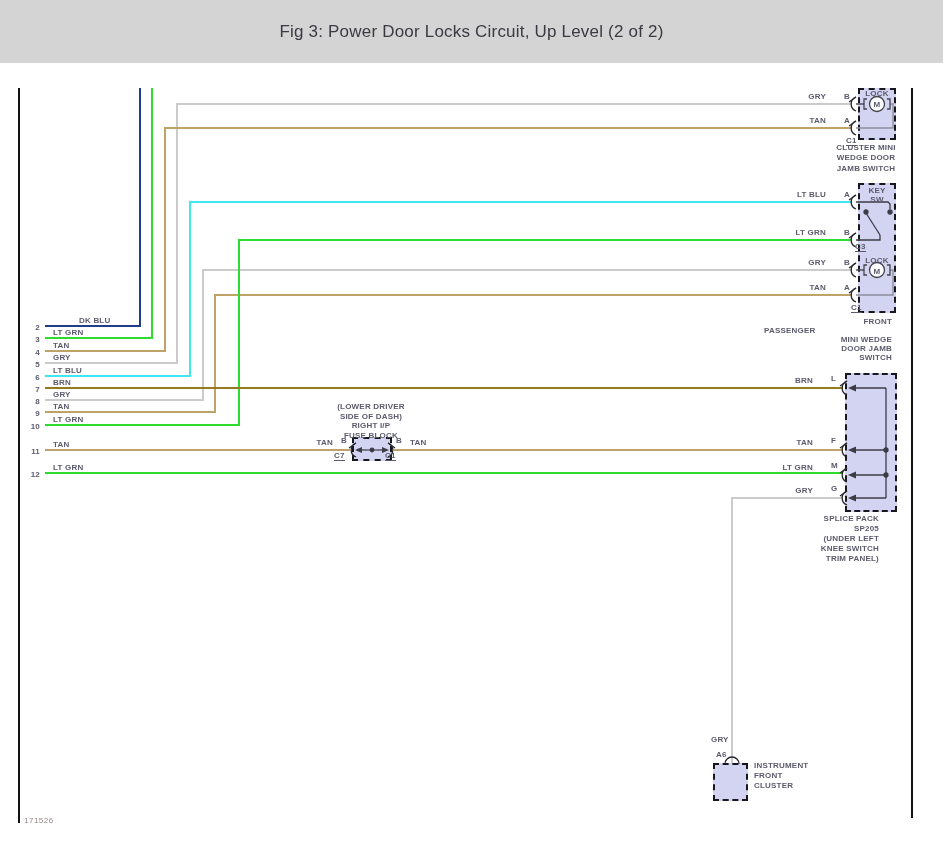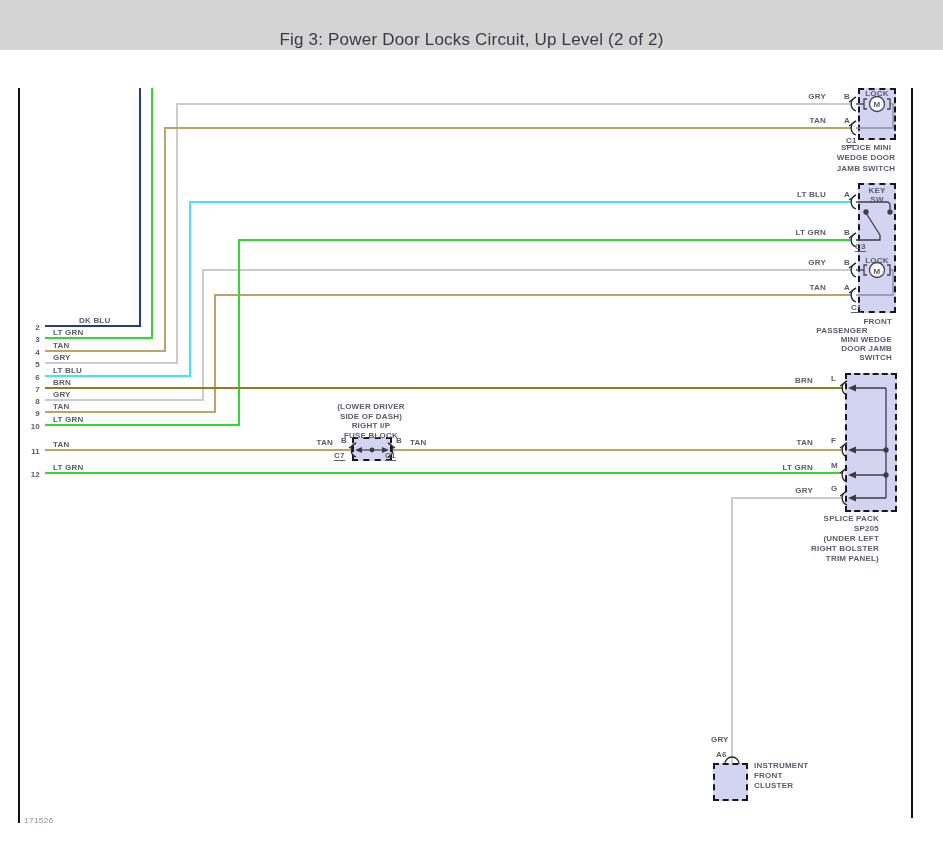--- a/index.html
+++ b/index.html
@@ -1,19 +1,19 @@
 <!DOCTYPE html>
 <html style="--titlebar-bg: #d4d4d4; --title-text: #3a3a42; --comp-fill: #d3d3f2; --comp-border: #17171d; --label-text: #5b5b6d;"><head>
 <meta charset="utf-8">
 <style>
   html,body{margin:0;padding:0;background:#ffffff;}
   body{width:943px;height:851px;position:relative;overflow:hidden;
        font-family:"Liberation Sans",sans-serif;}
-  .titlebar{position:absolute;left:0;top:0;width:943px;height:50px;
-       background:var(--titlebar-bg,#d4d4d4);display:flex;align-items:flex-end;justify-content:center;}
+  .titlebar{position:absolute;left:0;top:0;width:943px;height:63px;
+       background:var(--titlebar-bg,#d4d4d4);display:flex;align-items:center;justify-content:center;}
   .titlebar span{font-size:17px;color:var(--title-text,#3a3a42);letter-spacing:.2px;}
   #diagram{position:absolute;left:0;top:0;width:943px;height:851px;}
   .compbox{position:absolute;background:var(--comp-fill,#d3d3f2);
        border:2px dashed var(--comp-border,#17171d);box-sizing:border-box;}
   .lbl{position:absolute;font-size:8px;font-weight:bold;line-height:9px;
        color:var(--label-text,#5b5b6d);letter-spacing:.2px;white-space:nowrap;}
   .lbl.u{border-bottom:1px solid var(--label-text,#5b5b6d);padding-bottom:0px;}
   .lbl.doc{font-weight:normal;color:#958888;letter-spacing:.5px;}
   svg{position:absolute;left:0;top:0;}
 </style>
@@ -161,38 +161,38 @@
     <span class="lbl" style="left: 22px; top: 447px; width: 18px; text-align: right;">11</span>
     <span class="lbl" style="left: 53px; top: 440px;">TAN</span>
     <span class="lbl" style="left: 22px; top: 470px; width: 18px; text-align: right;">12</span>
     <span class="lbl" style="left: 53px; top: 463px;">LT GRN</span>
     <span class="lbl" style="left: 776px; top: 92px; width: 50px; text-align: right;">GRY</span>
     <span class="lbl" style="left: 844px; top: 92px;">B</span>
     <span class="lbl" style="left: 776px; top: 116px; width: 50px; text-align: right;">TAN</span>
     <span class="lbl" style="left: 844px; top: 116px;">A</span>
     <span class="lbl u" style="left: 846px; top: 136px;">C1</span>
     <span class="lbl" style="left: 858px; top: 89px; width: 38px; text-align: center;">LOCK</span>
-    <span class="lbl" style="left: 816px; top: 143px; width: 100px; text-align: center;">SPLICE MINI</span>
+    <span class="lbl" style="left: 816px; top: 143px; width: 100px; text-align: center;">CLUSTER MINI</span>
     <span class="lbl" style="left: 816px; top: 153px; width: 100px; text-align: center;">WEDGE DOOR</span>
     <span class="lbl" style="left: 816px; top: 164px; width: 100px; text-align: center;">JAMB SWITCH</span>
     <span class="lbl" style="left: 858px; top: 186px; width: 38px; text-align: center;">KEY</span>
     <span class="lbl" style="left: 858px; top: 195px; width: 38px; text-align: center;">SW</span>
     <span class="lbl" style="left: 776px; top: 190px; width: 50px; text-align: right;">LT BLU</span>
     <span class="lbl" style="left: 844px; top: 190px;">A</span>
     <span class="lbl" style="left: 776px; top: 228px; width: 50px; text-align: right;">LT GRN</span>
     <span class="lbl" style="left: 844px; top: 228px;">B</span>
     <span class="lbl u" style="left: 855px; top: 242px;">C3</span>
     <span class="lbl" style="left: 858px; top: 256px; width: 38px; text-align: center;">LOCK</span>
     <span class="lbl" style="left: 776px; top: 258px; width: 50px; text-align: right;">GRY</span>
     <span class="lbl" style="left: 844px; top: 258px;">B</span>
     <span class="lbl" style="left: 776px; top: 283px; width: 50px; text-align: right;">TAN</span>
     <span class="lbl" style="left: 844px; top: 283px;">A</span>
     <span class="lbl u" style="left: 851px; top: 303px;">C1</span>
     <span class="lbl" style="left: 792px; top: 317px; width: 100px; text-align: right;">FRONT</span>
-    <span class="lbl" style="left: 792px; top: 326px; width: 100px; text-align: center;">PASSENGER</span>
+    <span class="lbl" style="left: 764px; top: 326px; width: 100px; text-align: left;">PASSENGER</span>
     <span class="lbl" style="left: 792px; top: 335px; width: 100px; text-align: right;">MINI WEDGE</span>
     <span class="lbl" style="left: 792px; top: 344px; width: 100px; text-align: right;">DOOR JAMB</span>
     <span class="lbl" style="left: 792px; top: 353px; width: 100px; text-align: right;">SWITCH</span>
     <span class="lbl" style="left: 293px; top: 438px; width: 40px; text-align: right;">TAN</span>
     <span class="lbl" style="left: 341px; top: 436px;">B</span>
     <span class="lbl" style="left: 396px; top: 436px;">B</span>
     <span class="lbl" style="left: 410px; top: 438px;">TAN</span>
     <span class="lbl u" style="left: 334px; top: 451px;">C7</span>
     <span class="lbl u" style="left: 385px; top: 451px;">C1</span>
     <span class="lbl" style="left: 306px; top: 402px; width: 130px; text-align: center;">(LOWER DRIVER</span>
@@ -203,21 +203,21 @@
     <span class="lbl" style="left: 831px; top: 374px;">L</span>
     <span class="lbl" style="left: 753px; top: 438px; width: 60px; text-align: right;">TAN</span>
     <span class="lbl" style="left: 831px; top: 436px;">F</span>
     <span class="lbl" style="left: 753px; top: 463px; width: 60px; text-align: right;">LT GRN</span>
     <span class="lbl" style="left: 831px; top: 461px;">M</span>
     <span class="lbl" style="left: 753px; top: 486px; width: 60px; text-align: right;">GRY</span>
     <span class="lbl" style="left: 831px; top: 484px;">G</span>
     <span class="lbl" style="left: 779px; top: 514px; width: 100px; text-align: right;">SPLICE PACK</span>
     <span class="lbl" style="left: 779px; top: 524px; width: 100px; text-align: right;">SP205</span>
     <span class="lbl" style="left: 779px; top: 534px; width: 100px; text-align: right;">(UNDER LEFT</span>
-    <span class="lbl" style="left: 779px; top: 544px; width: 100px; text-align: right;">RIGHT BOLSTER</span>
+    <span class="lbl" style="left: 779px; top: 544px; width: 100px; text-align: right;">KNEE SWITCH</span>
     <span class="lbl" style="left: 779px; top: 554px; width: 100px; text-align: right;">TRIM PANEL)</span>
     <span class="lbl" style="left: 711px; top: 735px;">GRY</span>
     <span class="lbl" style="left: 716px; top: 750px;">A6</span>
     <span class="lbl" style="left: 754px; top: 761px;">INSTRUMENT</span>
     <span class="lbl" style="left: 754px; top: 771px;">FRONT</span>
     <span class="lbl" style="left: 754px; top: 781px;">CLUSTER</span>
     <span class="lbl" style="left: 870px; top: 100px; width: 14px; text-align: center;">M</span>
     <span class="lbl" style="left: 870px; top: 267px; width: 14px; text-align: center;">M</span>
     <span class="lbl doc" style="left: 24px; top: 816px;">171526</span>
   </div>

